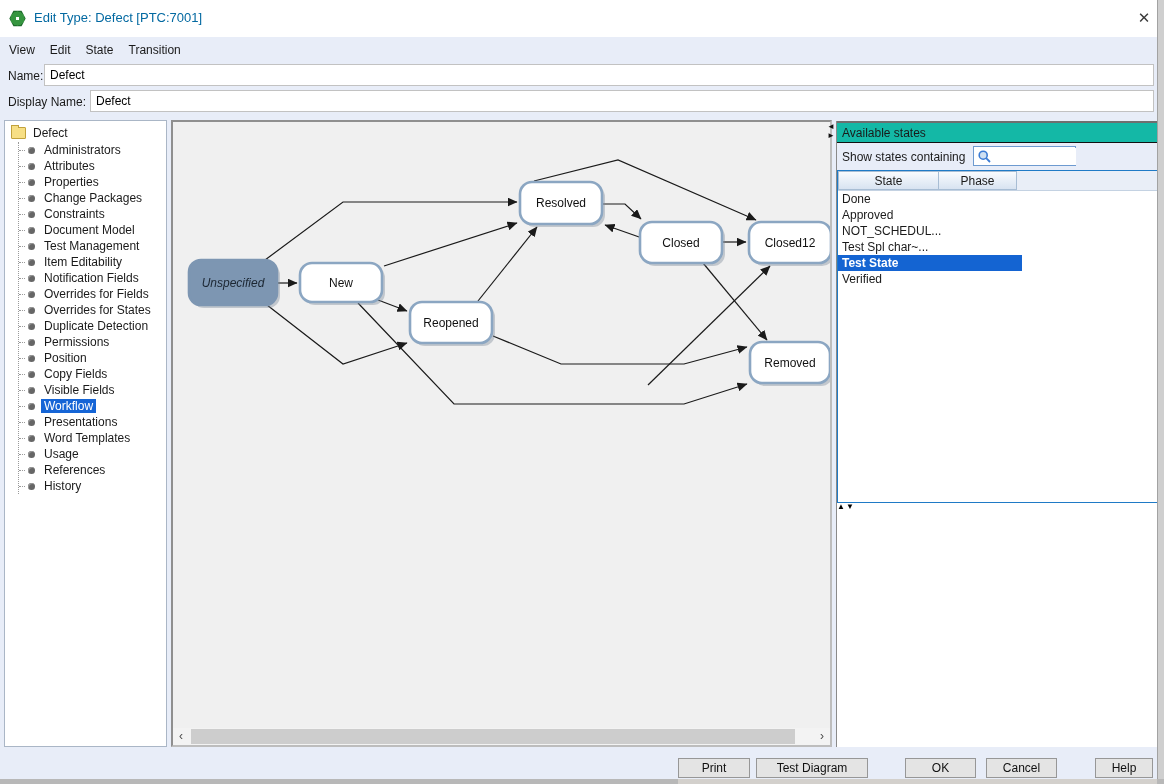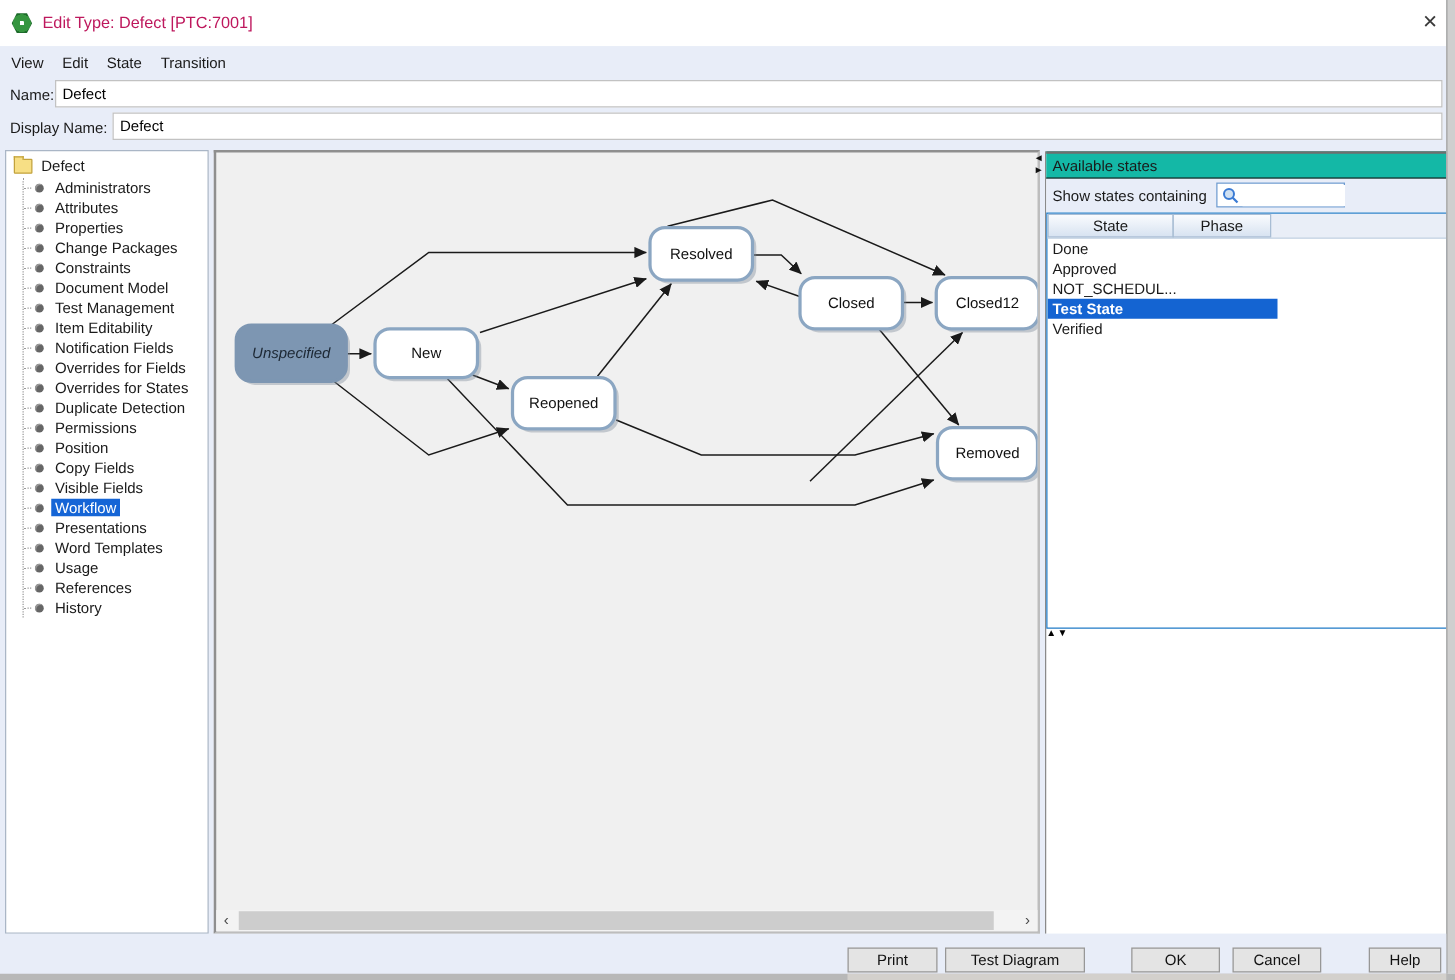--- a/index.html
+++ b/index.html
@@ -5,21 +5,21 @@
   html,body{margin:0;padding:0;}
   body{width:1164px;height:784px;position:relative;background:#e8edf8;
        font-family:"Liberation Sans",sans-serif;overflow:hidden;color:#1a1a1a;}
   .abs{position:absolute;}
 
   
   .titlebar{left:0;top:0;width:1157px;height:37px;background:#ffffff;}
   .app-icon{left:9px;top:10px;width:17px;height:17px;
     clip-path:polygon(26% 4%,74% 4%,98% 50%,74% 96%,26% 96%,2% 50%);
     background:radial-gradient(circle at 50% 50%, #ffffff 0 15%, #35953f 16% 58%, #1d6b2b 59% 100%);}
-  .title-text{left:34px;top:10px;font-size:13px;color:#be185d;}
+  .title-text{left:34px;top:10px;font-size:13px;color:#0369a1;}
   .close-x{left:1133px;top:7px;width:22px;height:22px;font-size:15px;color:#3a3a3a;
     text-align:center;line-height:22px;cursor:default;}
 
   
   .menubar{left:0;top:37px;width:1157px;height:25px;background:#e8edf8;display:flex;
     align-items:center;padding-left:9px;gap:15px;font-size:12px;}
   .menu-item{cursor:default;}
 
   
   .fld-label{font-size:12px;}
@@ -294,20 +294,21 @@
   </div>
   <div class="rp-table">
     <div class="tbl-header">
       <div class="th c-state">State</div>
       <div class="th c-phase">Phase</div>
     </div>
     <div>
         <div class="tbl-row">Done</div>
         <div class="tbl-row">Approved</div>
         <div class="tbl-row">NOT_SCHEDUL...</div>
+        <div class="tbl-row">Test Spl char~...</div>
         <div class="tbl-row sel">Test State</div>
         <div class="tbl-row">Verified</div>
       </div>
   </div>
 </div>
 <div class="abs updown">▲▼</div>
 
 <div class="abs edge-strip"></div>
 <div class="abs btm-blue"></div>
 <div class="abs btm-gray"></div>

